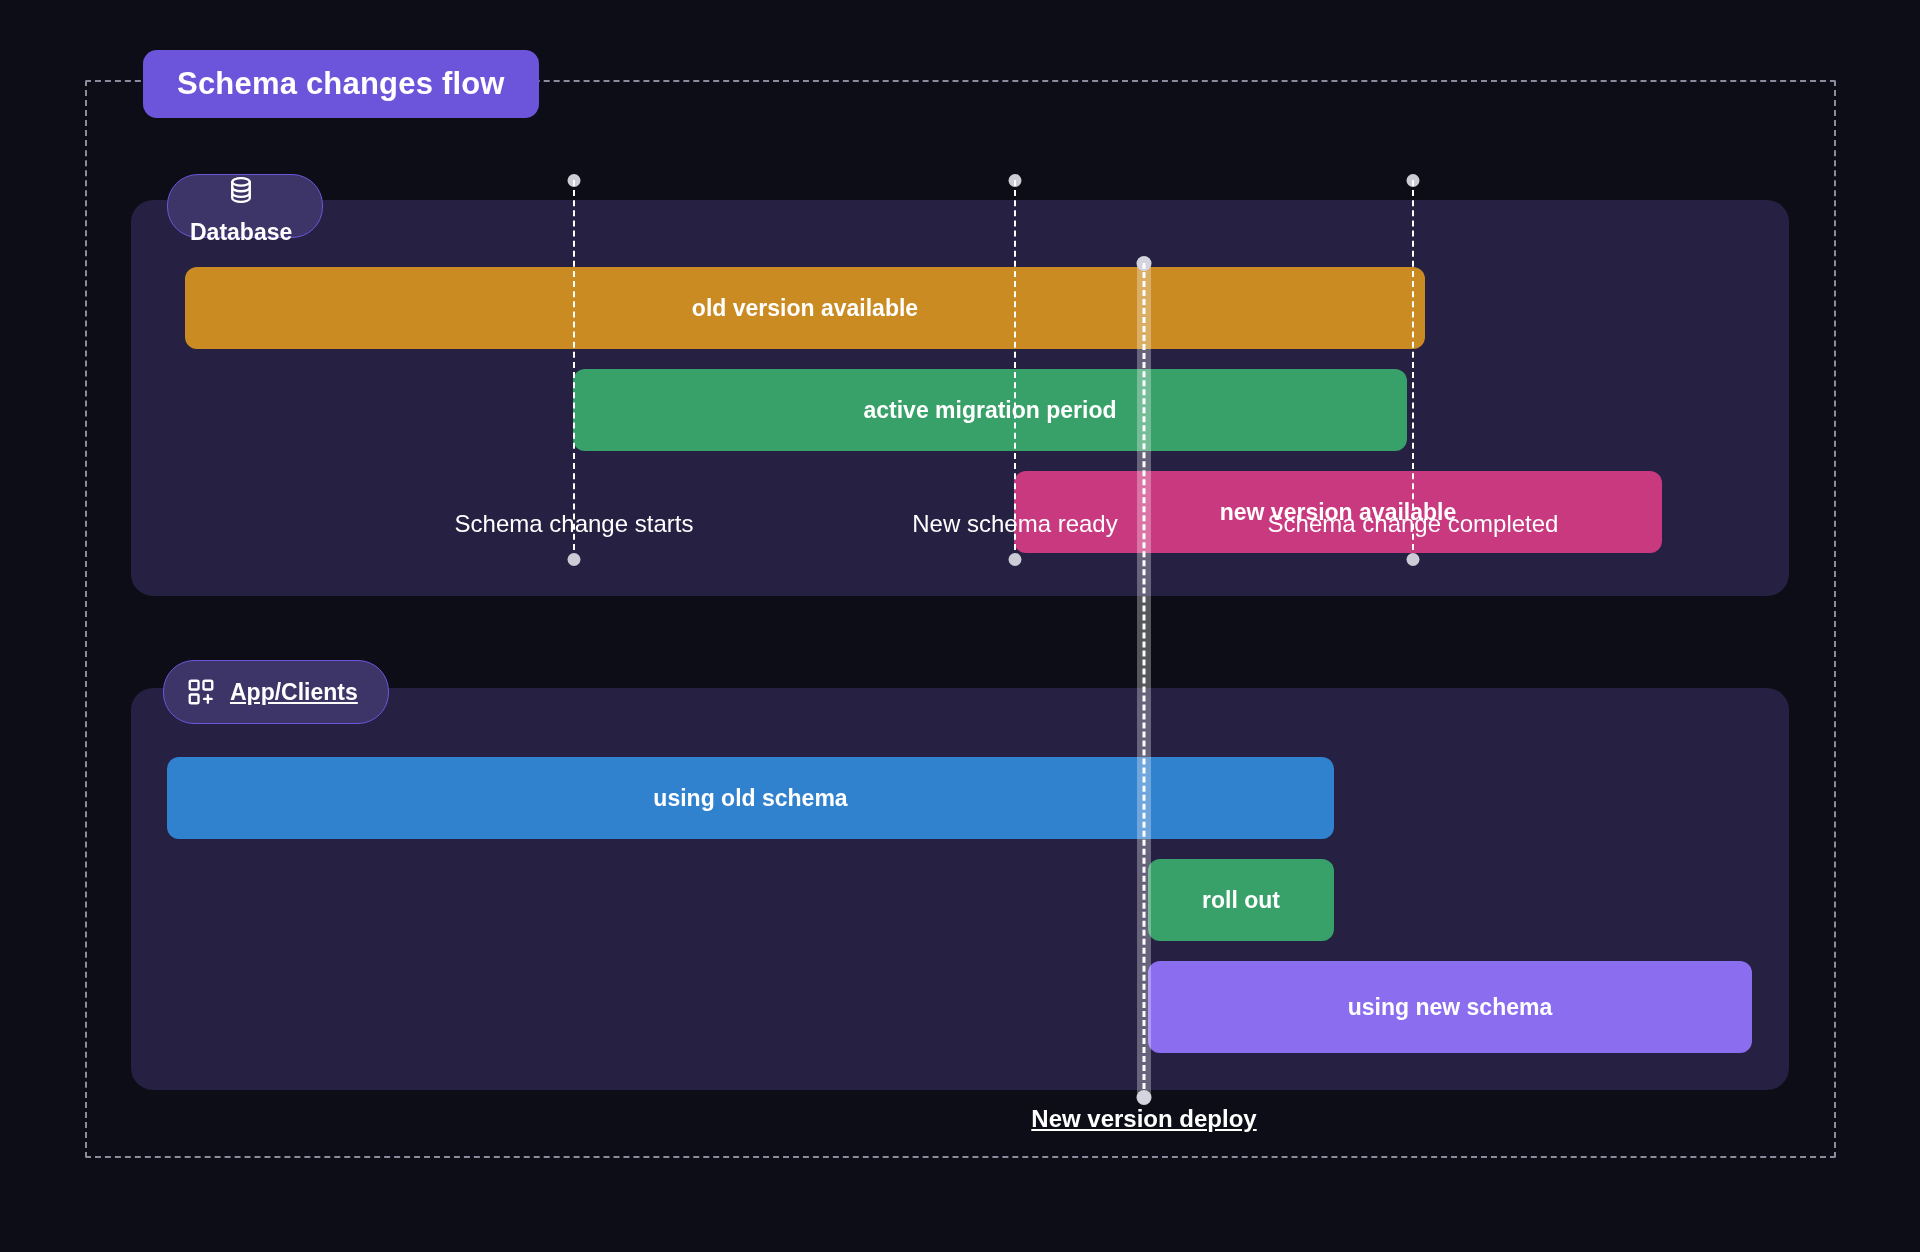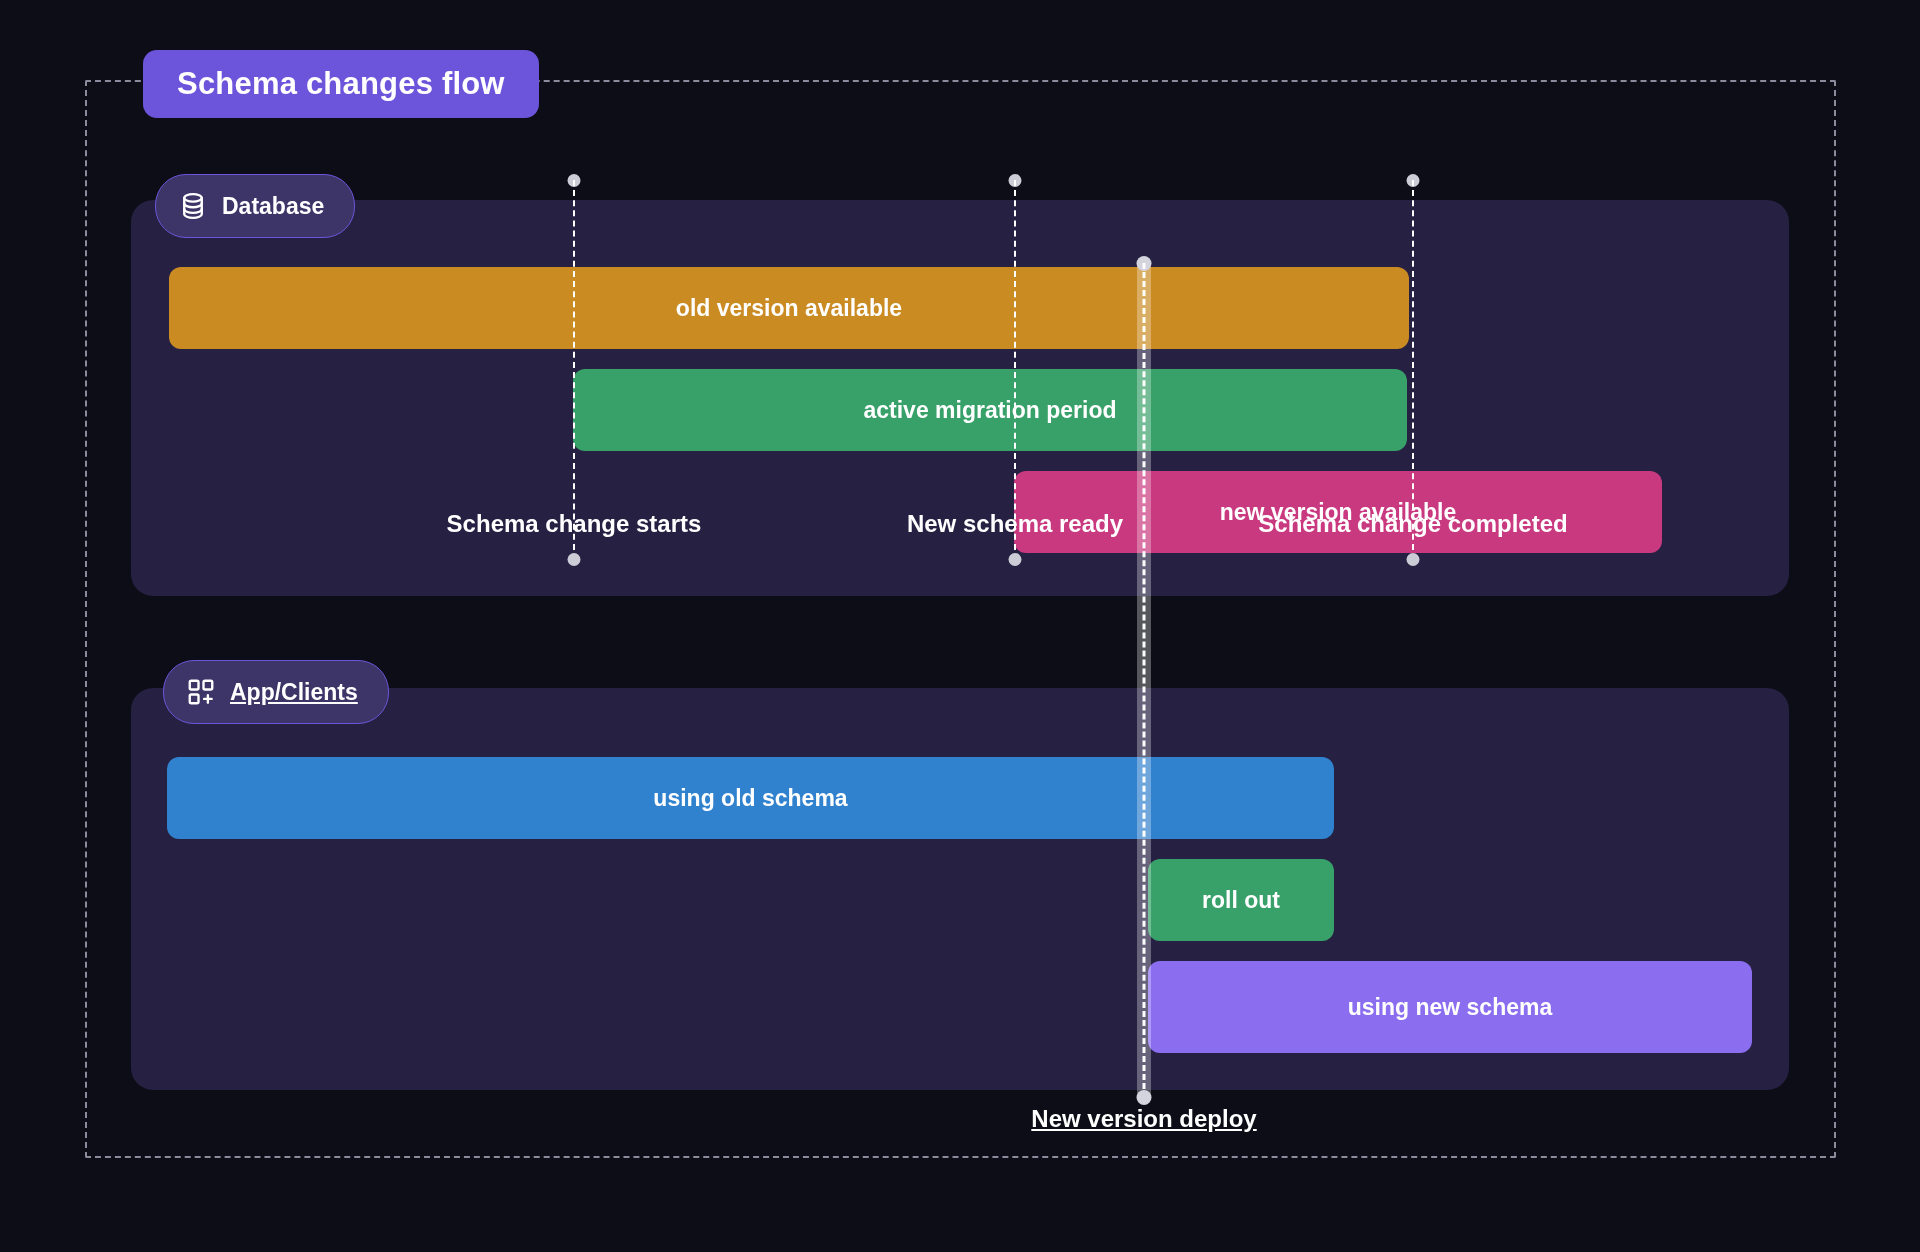--- a/index.html
+++ b/index.html
@@ -75,21 +75,21 @@
     gap: 14px;
     background: #3d3468;
     border: 1.5px solid #6d55db;
     border-radius: 31px;
     color: #ffffff;
     font-size: 23px;
     font-weight: bold;
     z-index: 25;
     white-space: nowrap;
   }
-  #lane-pill-database { left: 155px; top: 174px; }
+  #lane-pill-database { left: 167px; top: 174px; flex-direction: column; }
   #lane-pill-app      { left: 163px; top: 660px; text-decoration: underline; }
   .lane-pill .pill-icon {
     width: 30px;
     height: 30px;
     display: block;
     flex: 0 0 auto;
   }
 
   
   .milestone {
@@ -117,21 +117,21 @@
   }
   .milestone .m-dot.top { top: -6px; }
   .milestone .m-dot.bottom { bottom: -6px; }
   .milestone .m-label {
     position: absolute;
     left: 50%;
     transform: translateX(-50%);
     bottom: 22px;
     color: #ffffff;
     font-size: 24px;
-    font-weight: bold;
+    font-weight: normal;
     white-space: nowrap;
   }
 
   #milestone-schema-start { left: 573px; top: 180px; width: 2px; height: 380px; }
   #milestone-schema-ready { left: 1014px; top: 180px; width: 2px; height: 380px; }
   #milestone-schema-done  { left: 1412px; top: 180px; width: 2px; height: 380px; }
 
   
   #milestone-deploy {
     position: absolute;
@@ -204,21 +204,21 @@
     <svg viewBox="0 0 24 24" width="30" height="30" fill="none" stroke="#ffffff" stroke-width="1.9" stroke-linecap="round" stroke-linejoin="round">
       <ellipse cx="12" cy="5.5" rx="7" ry="3"></ellipse>
       <path d="M5 5.5v13c0 1.66 3.13 3 7 3s7-1.34 7-3v-13"></path>
       <path d="M5 10c0 1.66 3.13 3 7 3s7-1.34 7-3"></path>
       <path d="M5 14.5c0 1.66 3.13 3 7 3s7-1.34 7-3"></path>
     </svg>
   </span>
   <span>Database</span>
 </div>
 
-<div class="bar" style="left:169px; top:267px; width:1240px; height:82px; background:#ca8b23;">
+<div class="bar" style="left:185px; top:267px; width:1240px; height:82px; background:#ca8b23;">
   <span>old version available</span>
 </div>
 
 <div class="bar" style="left:573px; top:369px; width:834px; height:82px; background:#38a169;align-items:center;">
   <span>active migration period</span>
 </div>
 
 <div class="bar" style="left:1014px; top:471px; width:648px; height:82px; background:#c9397f;">
   <span>new version available</span>
 </div>

